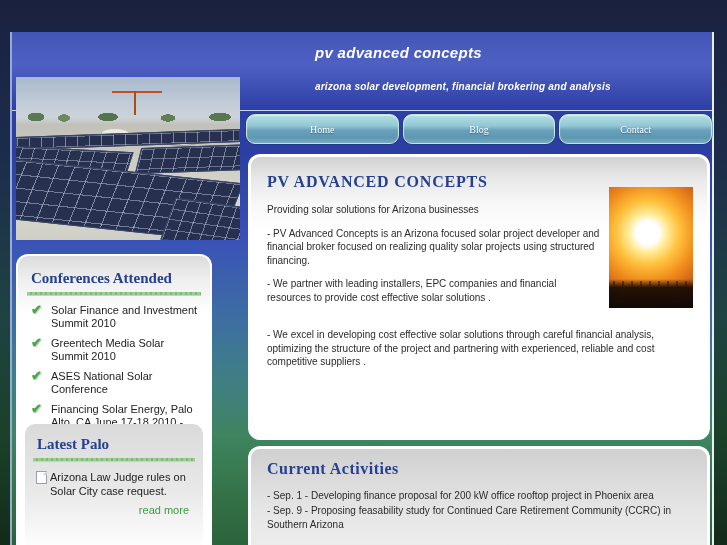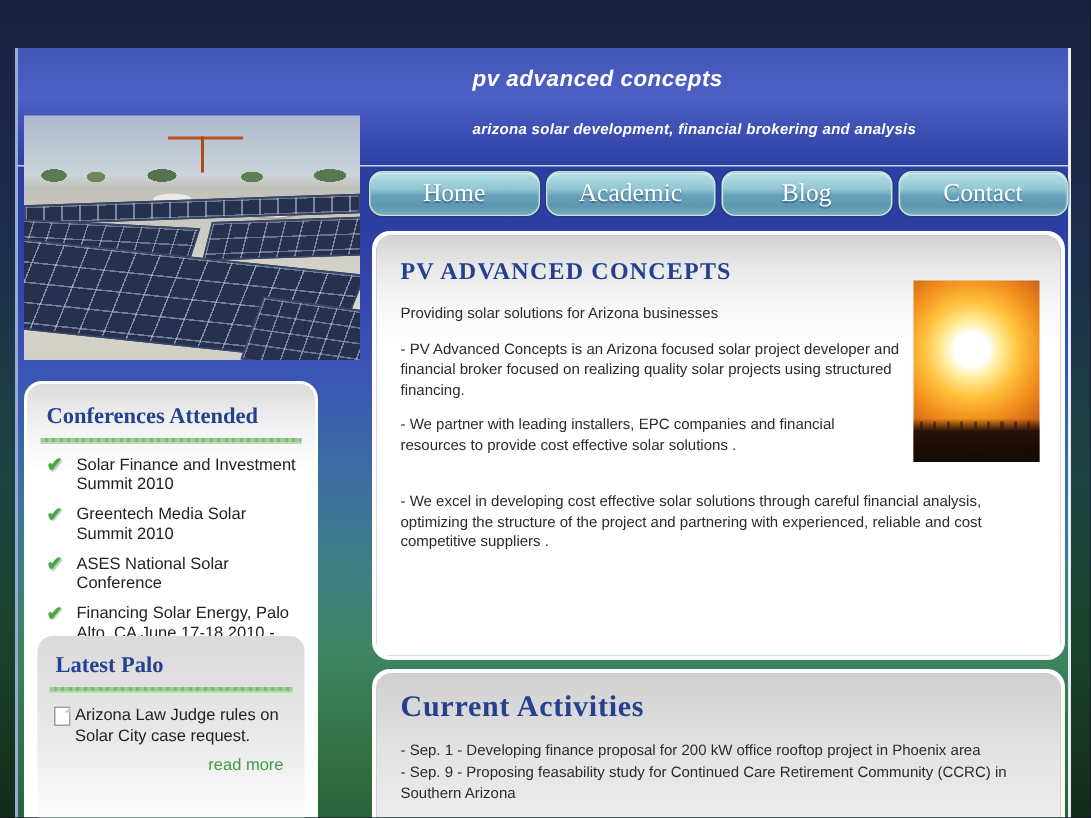--- a/index.html
+++ b/index.html
@@ -25,21 +25,21 @@
   .brand{position:absolute;left:303px;top:12px;color:#fff;font-style:italic;font-weight:bold;}
   .brand-title{font-size:15px;letter-spacing:.3px;}
   .brand-sub{font-size:10px;margin-top:20px;letter-spacing:.2px;}
 
   
   .nav{position:absolute;left:234px;top:82px;width:466px;height:30px;display:flex;gap:4px;}
   .nav-btn{
     flex:1;border:1px solid #c8e7d3;border-radius:9px;cursor:pointer;
     background:linear-gradient(180deg,#b4dee5 0%,#93c8d4 38%,#69a1bb 55%,#5d97b2 80%,#78acbe 100%);
     box-shadow:0 0 0 1px rgba(20,60,110,.4),inset 0 1px 1px rgba(255,255,255,.55);
-    color:#fff;font-family:"Liberation Serif",serif;font-size:17px;
+    color:#fff;font-family:"Liberation Serif",serif;font-size:10px;
     text-shadow:0 1px 1px rgba(0,40,80,.45);
     display:flex;align-items:center;justify-content:center;padding:0;
   }
 
   
   .photo{
     position:absolute;left:4px;top:45px;width:224px;height:163px;overflow:hidden;
     background:linear-gradient(180deg,#a9b8cc 0,#c3cdd8 28px,#ccd4da 40px,#c1c1b9 48px,#cbcbc2 78px,#d8d8ce 125px,#cfcfc6 163px);
   }
   .treeline{position:absolute;top:34px;left:0;right:0;height:12px;
@@ -97,21 +97,21 @@
   .sunset::after{content:"";position:absolute;left:4px;right:4px;top:94px;height:5px;opacity:.65;
     background:repeating-linear-gradient(90deg,rgba(40,20,10,.85) 0 2px,transparent 2px 9px);}
 
   
   .act-box{
     position:absolute;left:236px;top:414px;width:462px;height:131px;overflow:hidden;
     border:3px solid #fff;border-bottom:none;border-radius:12px 12px 0 0;
     background:linear-gradient(180deg,#d0d0d0 0,#e5e5e5 60px,#f2f2f2 125px);
     padding:11px 16px;
   }
-  .act-box h2{font-size:20px;letter-spacing:.5px;margin:0 0 11px 0;}
+  .act-box h2{font-size:16px;letter-spacing:.5px;margin:0 0 11px 0;}
   .act-line{margin:0;line-height:14.5px;}
   .act-line.mt{margin-top:9px;}
 
   
   .sidebar{
     position:absolute;left:4px;top:222px;width:196px;height:323px;
     border:2px solid #fff;border-bottom:none;border-radius:12px 12px 0 0;
     background:linear-gradient(180deg,#dcdcdc 0,#efefef 24px,#fff 58px);
     padding:14px 9px 0 9px;
   }
@@ -154,21 +154,20 @@
       <div class="skylight sky2"></div>
       <div class="panel p-far"></div>
       <div class="panel p-midl"></div>
       <div class="panel p-midr"></div>
       <div class="panel p-main"></div>
       <div class="panel p-frontr"></div>
     </div>
 
     <div class="nav">
       <button class="nav-btn">Home</button>
-      <button class="nav-btn">Academic</button>
       <button class="nav-btn">Blog</button>
       <button class="nav-btn">Contact</button>
     </div>
 
     <div class="main-box">
       <h1 class="card-h">PV ADVANCED CONCEPTS</h1>
       <p class="body-txt wrap">Providing solar solutions for Arizona businesses</p>
       <p class="body-txt wrap">- PV Advanced Concepts is an Arizona focused solar project developer and financial broker focused on realizing quality solar projects using structured financing.</p>
       <p class="body-txt wrap gap-after">- We partner with leading installers, EPC companies and financial resources to provide cost effective solar solutions .</p>
       <p class="body-txt">- We excel in developing cost effective solar solutions through careful financial analysis, optimizing the structure of the project and partnering with experienced, reliable and cost competitive suppliers .</p>

